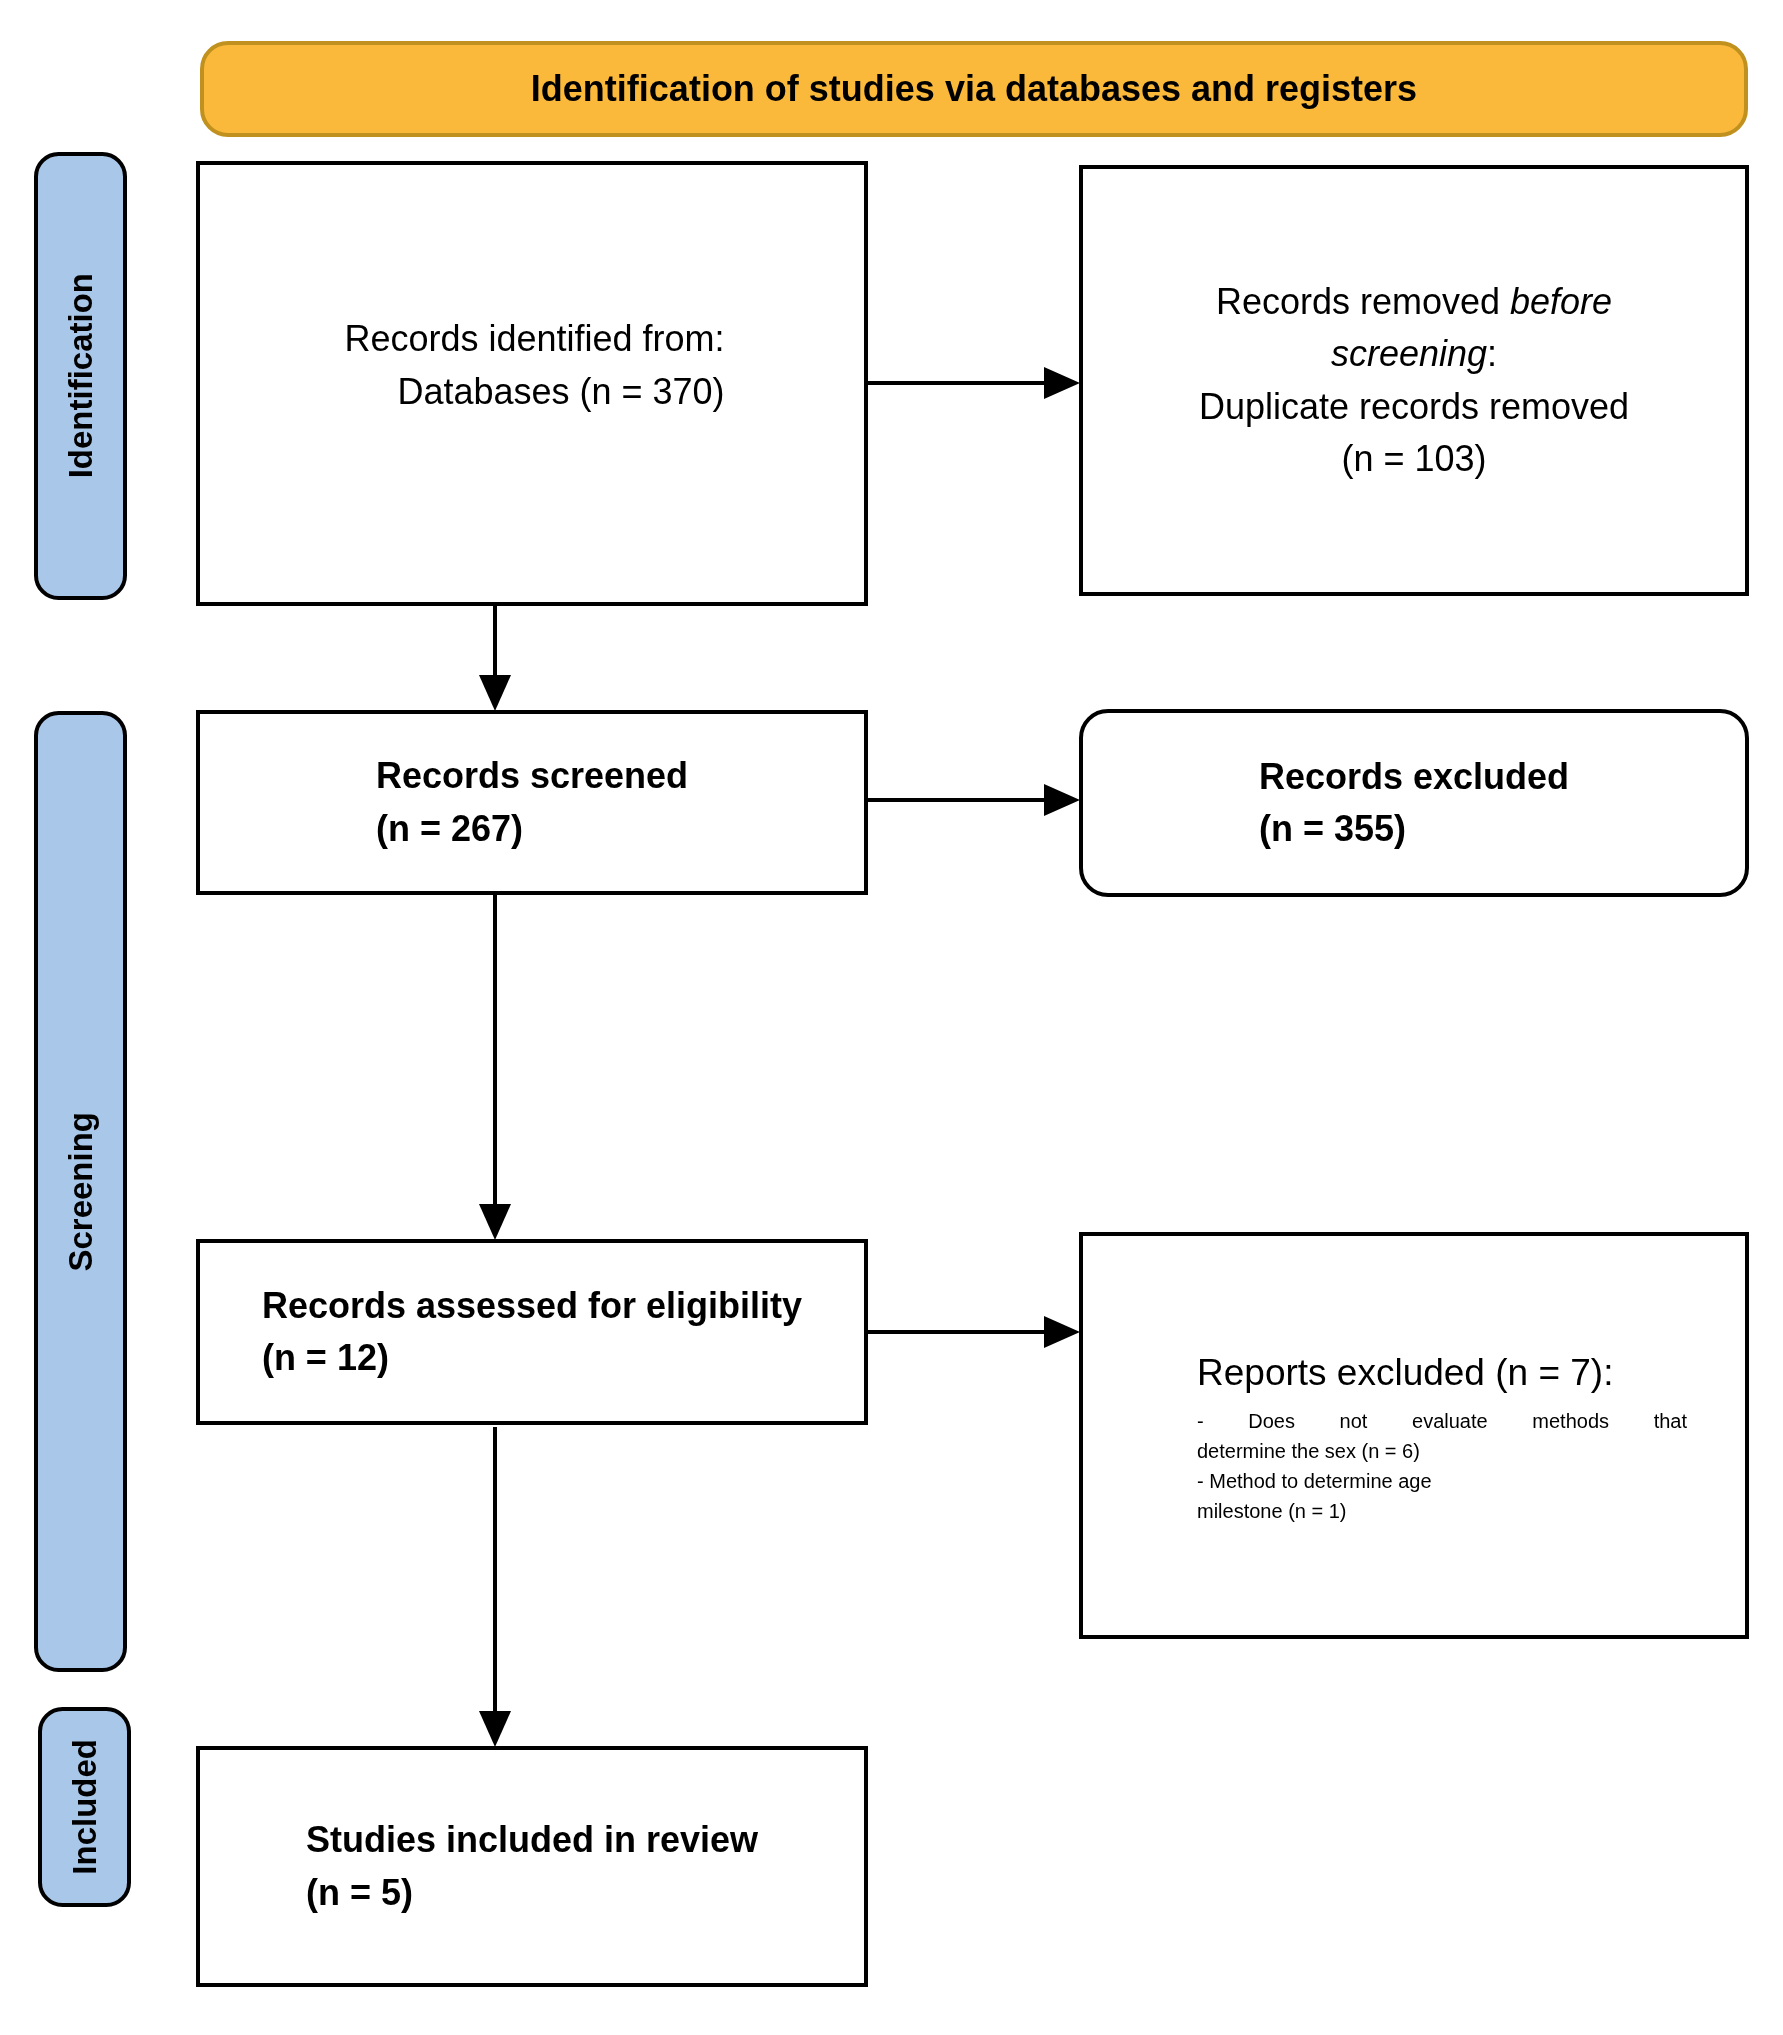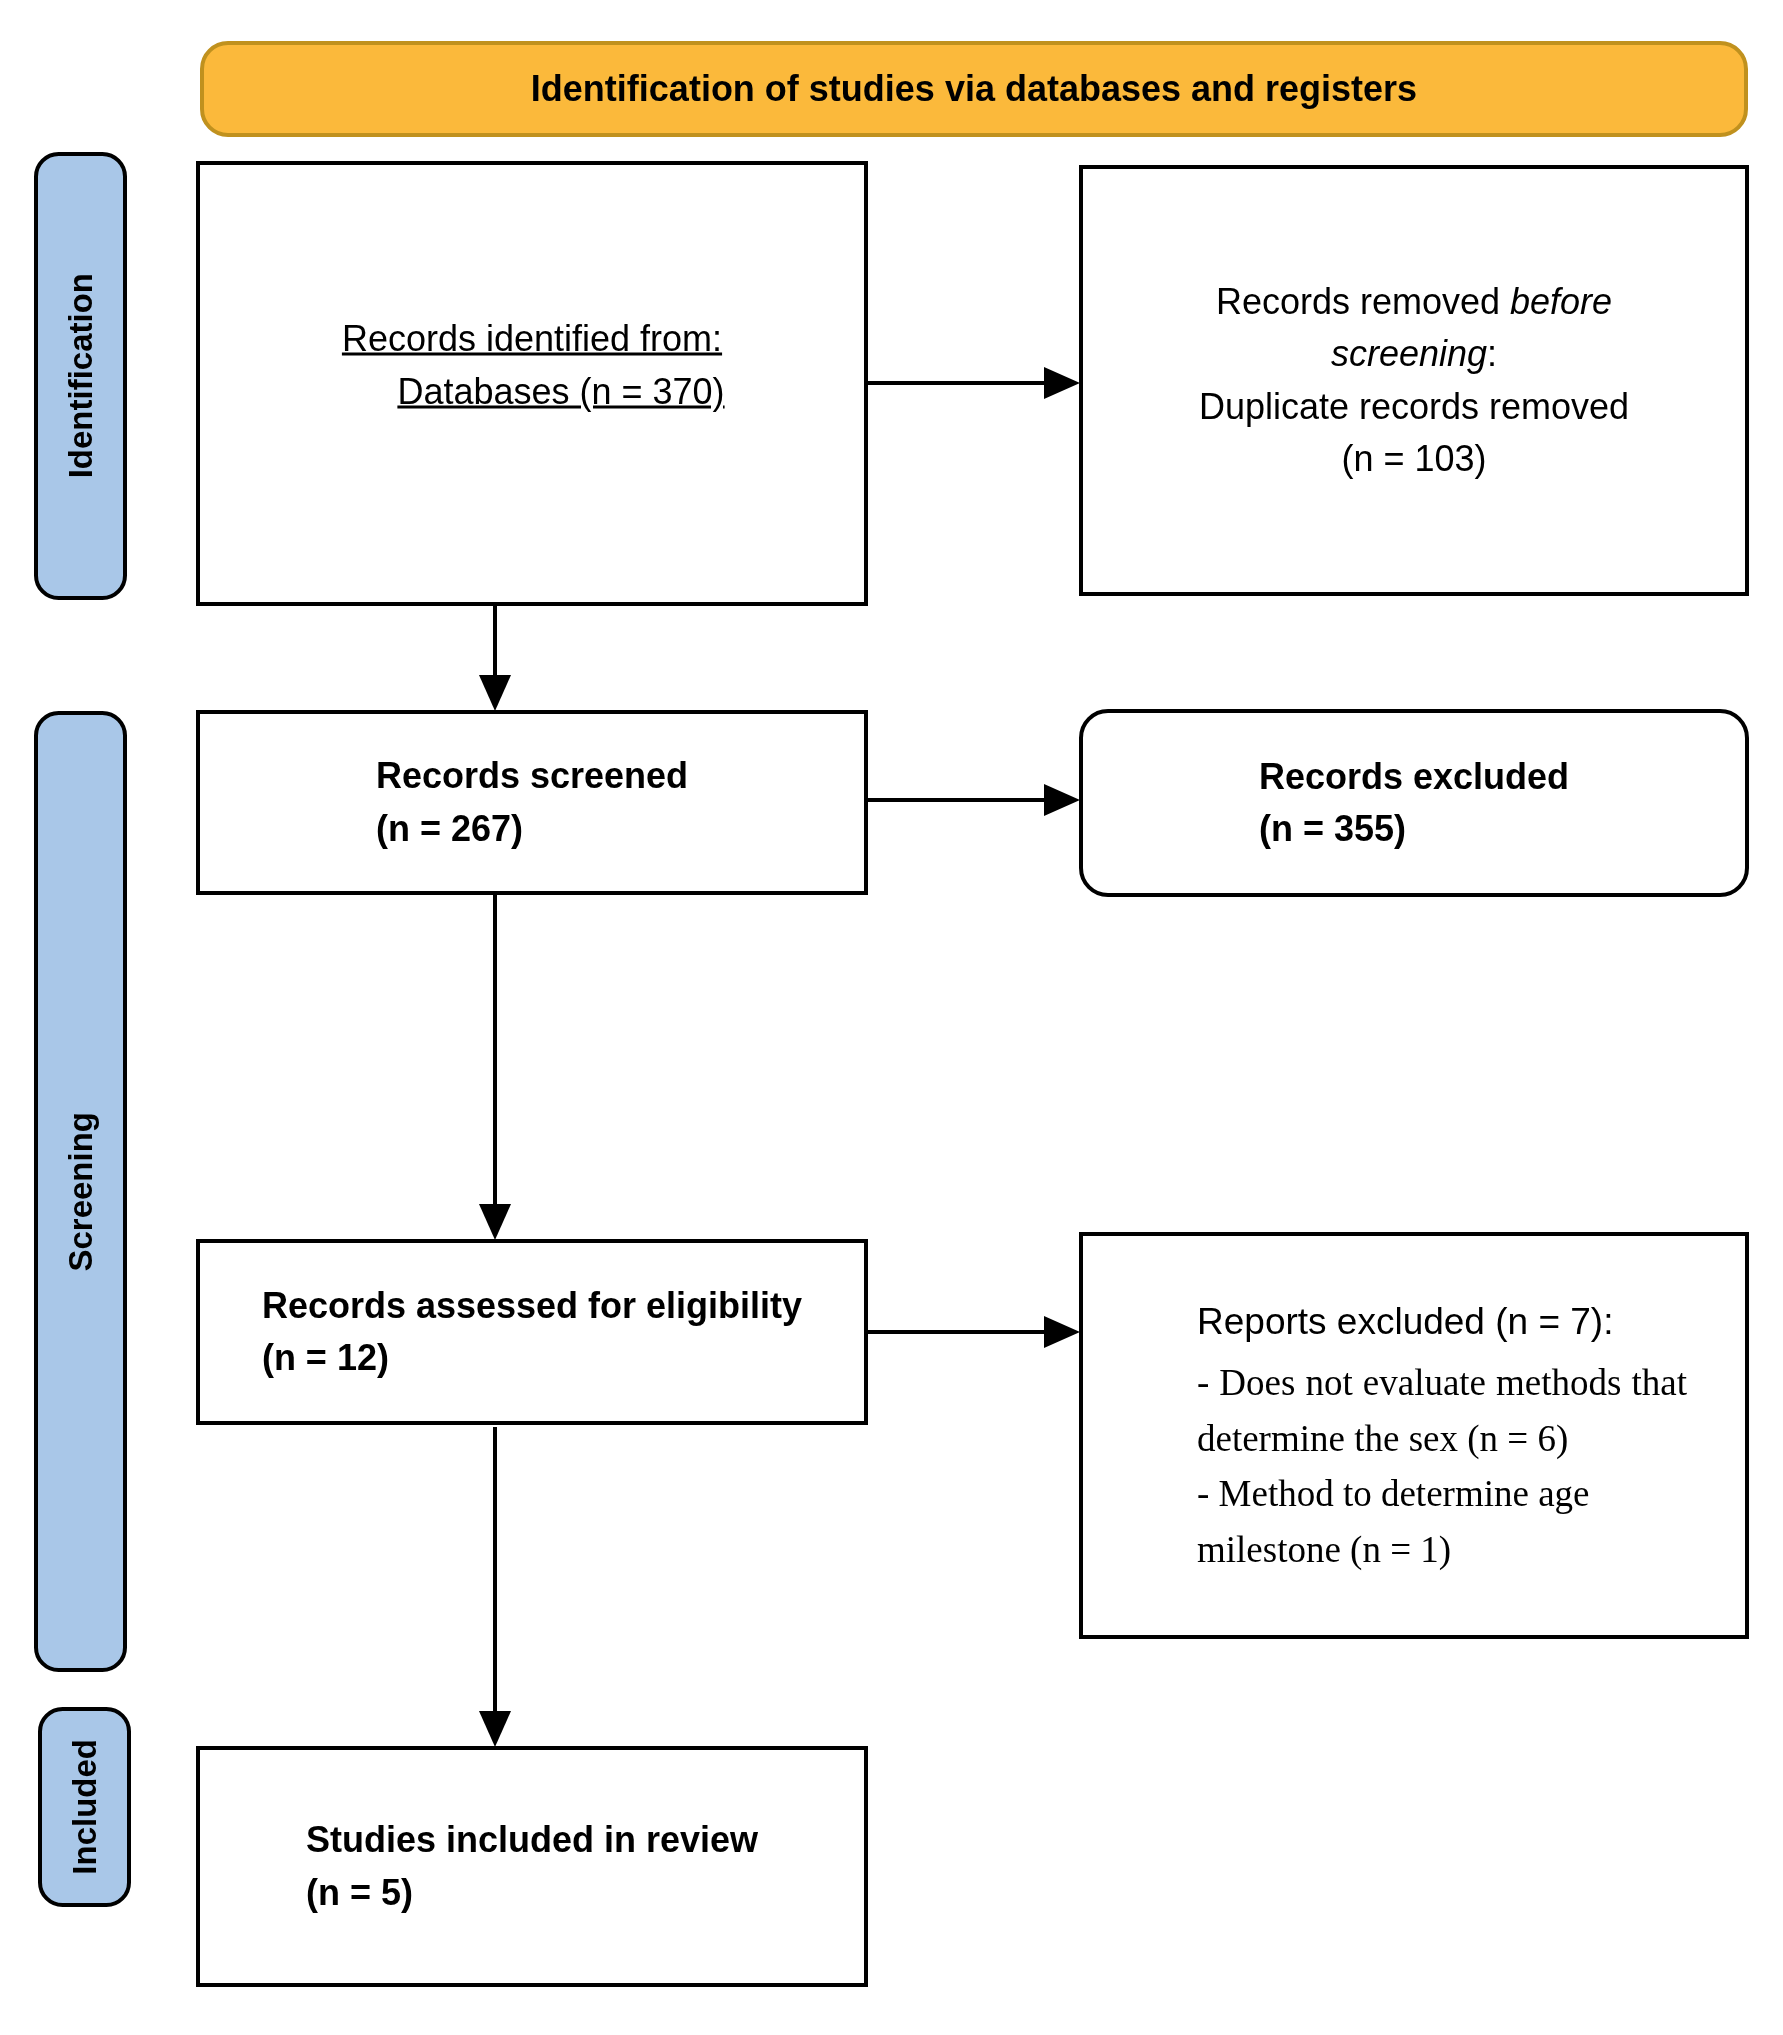--- a/index.html
+++ b/index.html
@@ -58,39 +58,38 @@
   #box-records-identified { left: 196px;  top: 161px;  width: 672px; height: 445px; }
   #box-records-removed    { left: 1079px; top: 165px;  width: 670px; height: 431px; }
   #box-records-screened   { left: 196px;  top: 710px; width: 672px; height: 185px; }
   #box-records-excluded   { left: 1079px; top: 709px; width: 670px; height: 188px; border-radius: 29px; }
   #box-reports-assessed   { left: 196px;  top: 1239px; width: 672px; height: 186px; }
   #box-reports-excluded   { left: 1079px; top: 1232px; width: 670px; height: 407px; }
   #box-studies-included   { left: 196px;  top: 1746px; width: 672px; height: 241px; }
 
   .center-text { text-align: left; font-weight: bold; }
   #box-records-identified .inner {
-    text-align: center;
+    text-align: right;
     transform: translateY(-18.5px);
-    text-decoration: underline;
   }
   #box-records-identified .indent { padding-left: 58px; }
   #box-records-removed .inner {
     max-width: 504px;
     text-align: center;
   }
   #box-reports-excluded { align-items: center; }
   #box-reports-excluded .inner {
     width: 100%;
     box-sizing: border-box;
     padding-left: 114px;
     padding-right: 58px;
     text-align: left;
   }
   .rx-heading { font-size: 37px; line-height: 1.5; margin-bottom: 6.2px; }
-  .rx-line    { font-size: 37px; line-height: 1.5; font-family: Liberation Serif, serif; }
+  .rx-line    { font-size: 20px; line-height: 1.5; }
   .justify-line { text-align: justify; text-align-last: justify; }
   
   .aline { position: absolute; background: #000000; }
   .ahead-right {
     position: absolute; width: 0; height: 0;
     border-top: 16px solid transparent;
     border-bottom: 16px solid transparent;
     border-left: 36px solid #000000;
   }
   .ahead-down {

